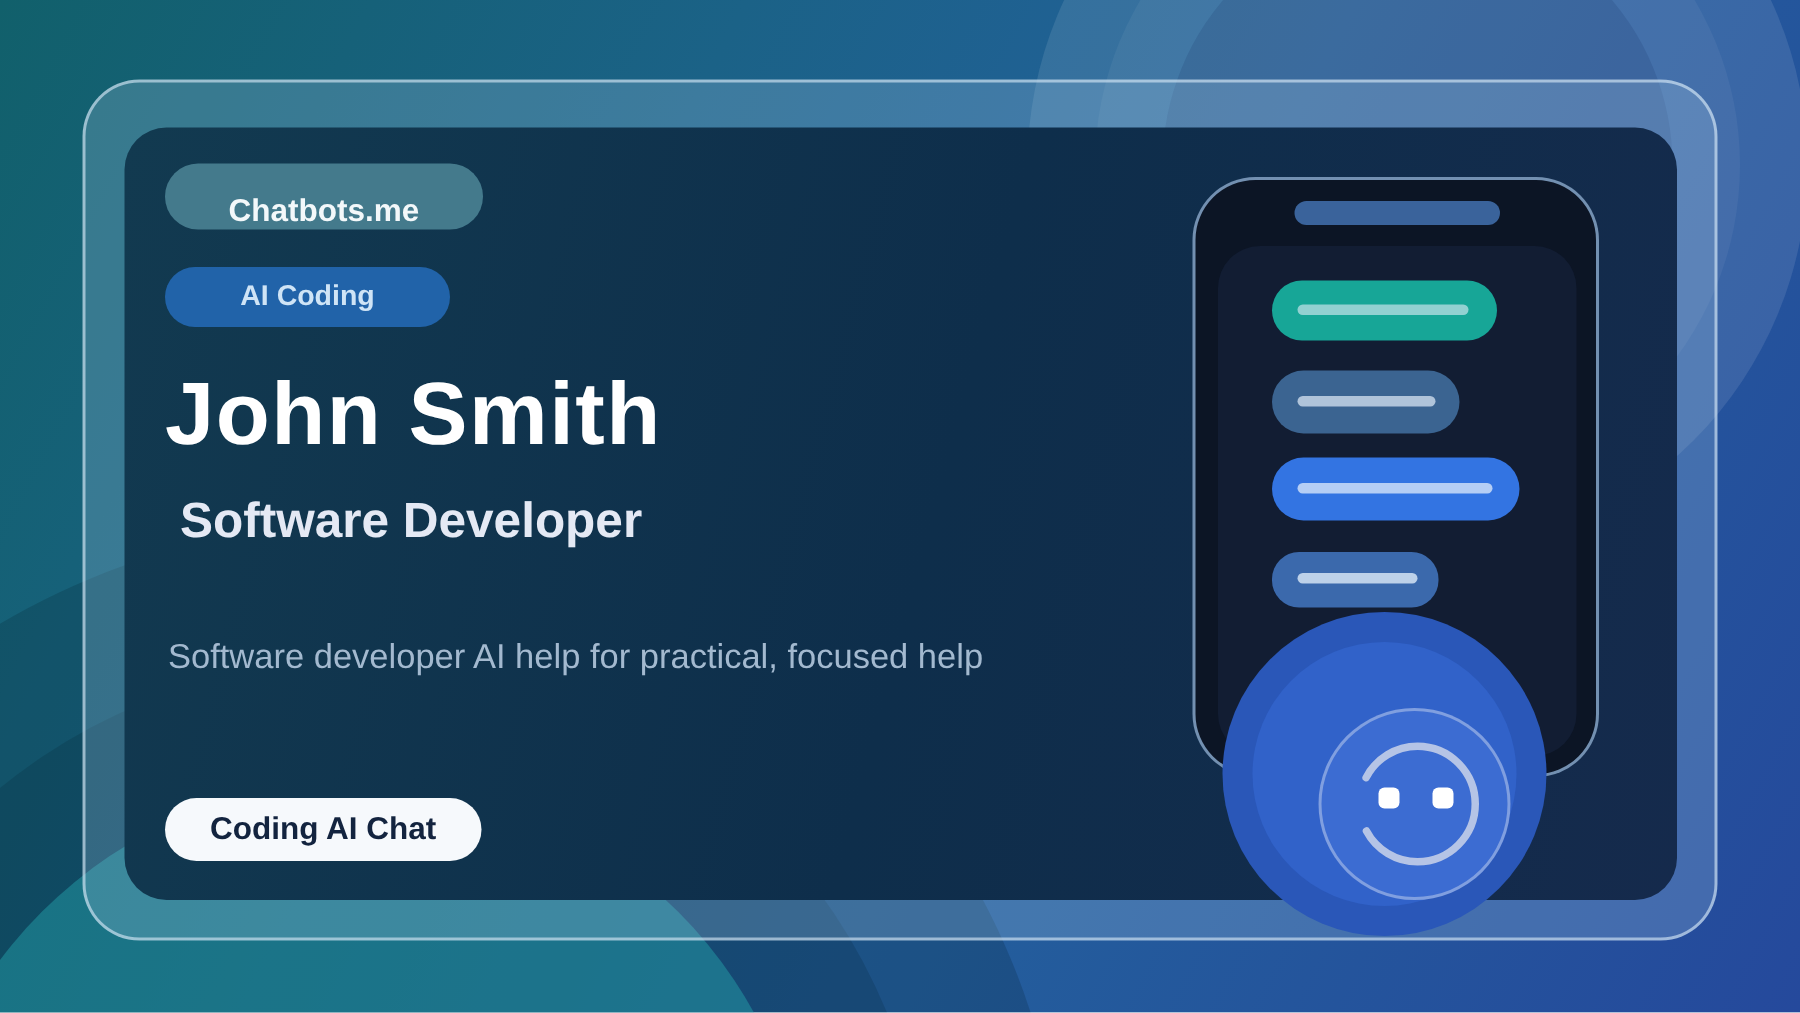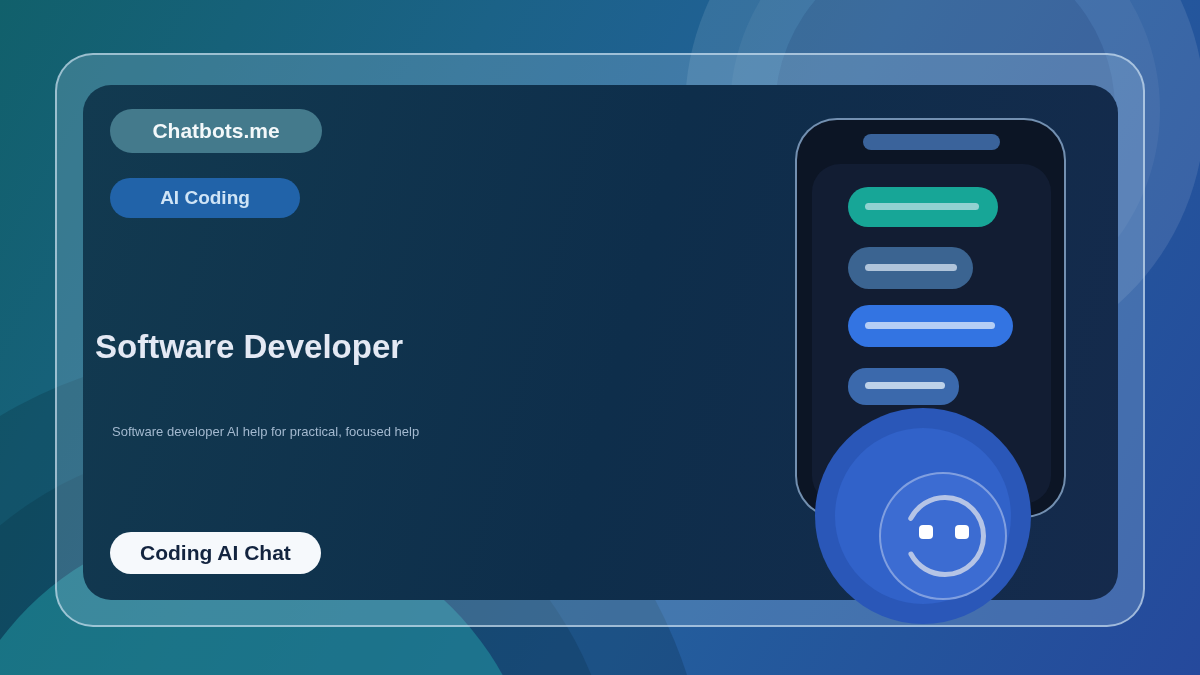--- a/index.html
+++ b/index.html
@@ -46,43 +46,43 @@
   }
 
   .pill {
     position: absolute;
     display: flex; align-items: center; justify-content: center;
     border-radius: 999px;
     font-weight: bold;
   }
   .brand-pill {
     left: 110px; top: 109px; width: 212px; height: 44px;
-    background: #447a8c; color: #f3f8fa; font-size: 21px;
+    background: #447a8c; color: #f3f8fa; font-size: 21px; align-items: flex-end;
   }
   .category-pill {
     left: 110px; top: 178px; width: 190px; height: 40px;
     background: #2163a9; color: #cfe4f6; font-size: 19px;
   }
 
   .name {
     position: absolute; left: 110px; top: 246px;
     font-size: 59px; font-weight: bold; color: #ffffff; letter-spacing: 1px;
     line-height: 1.05;
   }
   .role {
-    position: absolute; left: 95px; top: 328px;
+    position: absolute; left: 120px; top: 328px;
     font-size: 33px; font-weight: bold; color: #e4e9f4;
   }
   .tagline {
     position: absolute; left: 112px; top: 378px;
     font-size: 23px; color: #b7c7db;
   }
   .description {
     position: absolute; left: 112px; top: 424px;
-    font-size: 13px; color: #a3b9cf;
+    font-size: 23px; color: #a3b9cf;
   }
 
   .cta {
     position: absolute; left: 110px; top: 532px;
     height: 42px; padding: 0 30px;
     display: inline-flex; align-items: center; justify-content: center;
     border: none; border-radius: 999px; cursor: pointer;
     background: #f6f9fc; color: #13243f;
     font-family: "Liberation Sans", sans-serif;
     font-size: 21px; font-weight: bold;
@@ -153,20 +153,21 @@
   <div class="card-frame"></div>
   <div class="card"></div>
 
   <div class="pill brand-pill">
     <span>Chatbots.me</span>
   </div>
   <div class="pill category-pill">
     <span>AI Coding</span>
   </div>
 
+  <h1 class="name">John Smith</h1>
   <h2 class="role">Software Developer</h2>
   <div class="description">Software developer AI help for practical, focused help</div>
 
   <button class="cta">Coding AI Chat</button>
 
   <div class="phone">
     <div class="phone-notch"></div>
     <div class="phone-screen">
       <div class="bubble bubble-1" style="background: rgb(23, 166, 151);">
           <div class="hl"></div>

